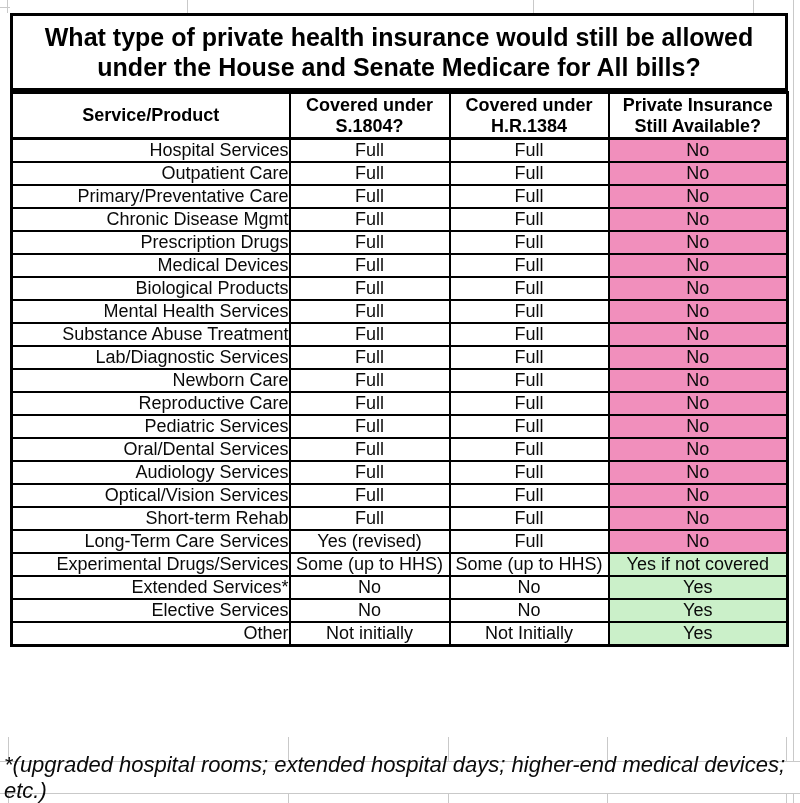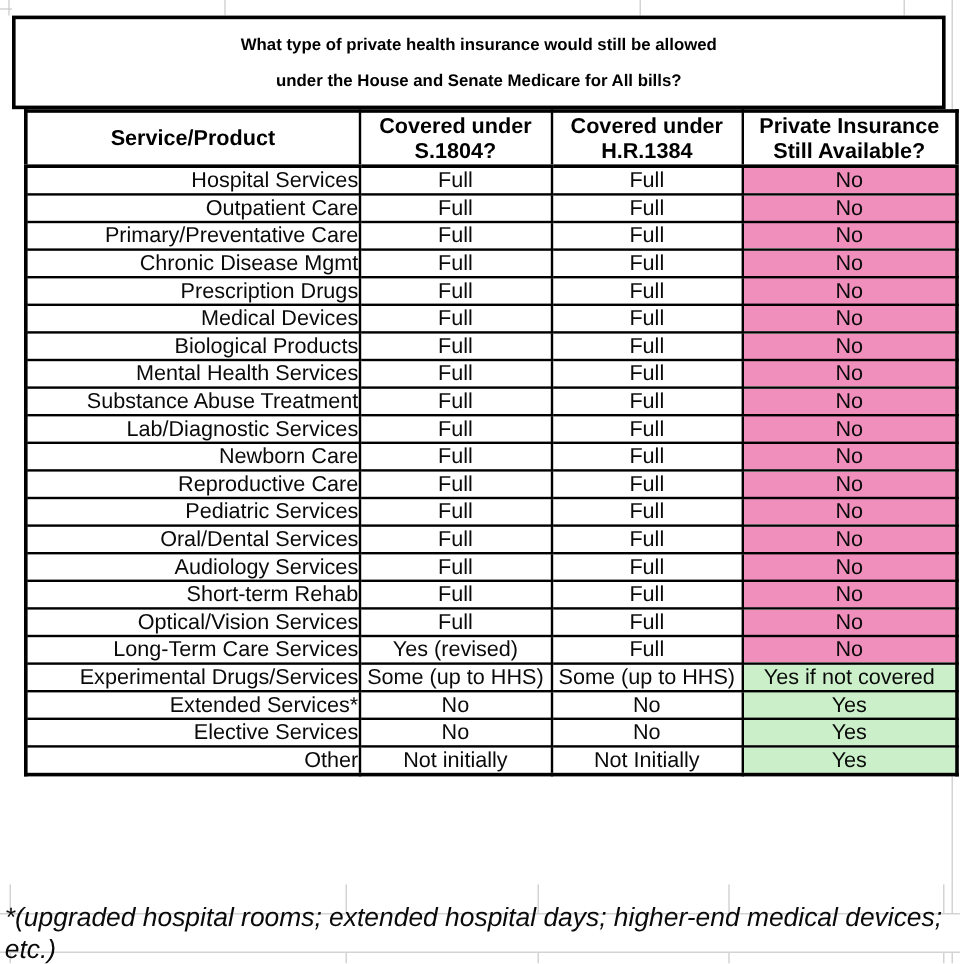--- a/index.html
+++ b/index.html
@@ -26,29 +26,29 @@
     width: 778px;
     height: 78px;
     border: 3px solid #000;
     box-sizing: border-box;
     display: flex;
     flex-direction: column;
     align-items: center;
     justify-content: center;
     text-align: center;
     font-weight: bold;
-    font-size: 14px;
+    font-size: 25px;
     line-height: 30px;
     color: #000;
     background: #fff;
   }
 
   table.coverage {
     position: absolute;
-    left: 20px;
+    left: 10px;
     top: 91px;
     width: 778px;
     border-collapse: collapse;
     table-layout: fixed;
     border: 3px solid #000;
     background: #fff;
   }
   table.coverage th, table.coverage td {
     border: 2px solid #000;
     padding: 0;
@@ -222,27 +222,27 @@
         <td class="val">Full</td>
         <td class="avail pink">No</td>
       </tr>
       <tr>
         <td class="svc">Audiology Services</td>
         <td class="val">Full</td>
         <td class="val">Full</td>
         <td class="avail pink">No</td>
       </tr>
       <tr>
+        <td class="svc">Optical/Vision Services</td>
+        <td class="val">Full</td>
+        <td class="val">Full</td>
+        <td class="avail pink">No</td>
+      </tr>
+      <tr>
         <td class="svc">Short-term Rehab</td>
-        <td class="val">Full</td>
-        <td class="val">Full</td>
-        <td class="avail pink">No</td>
-      </tr>
-      <tr>
-        <td class="svc">Optical/Vision Services</td>
         <td class="val">Full</td>
         <td class="val">Full</td>
         <td class="avail pink">No</td>
       </tr>
       <tr>
         <td class="svc">Long-Term Care Services</td>
         <td class="val">Yes (revised)</td>
         <td class="val">Full</td>
         <td class="avail pink">No</td>
       </tr>

